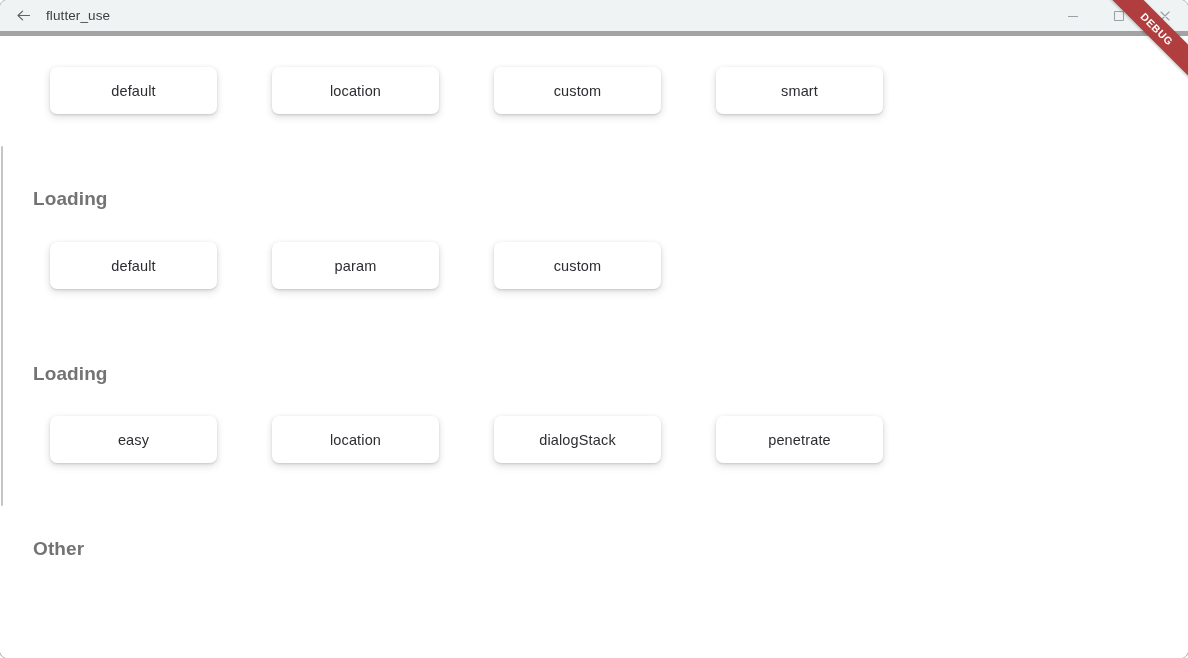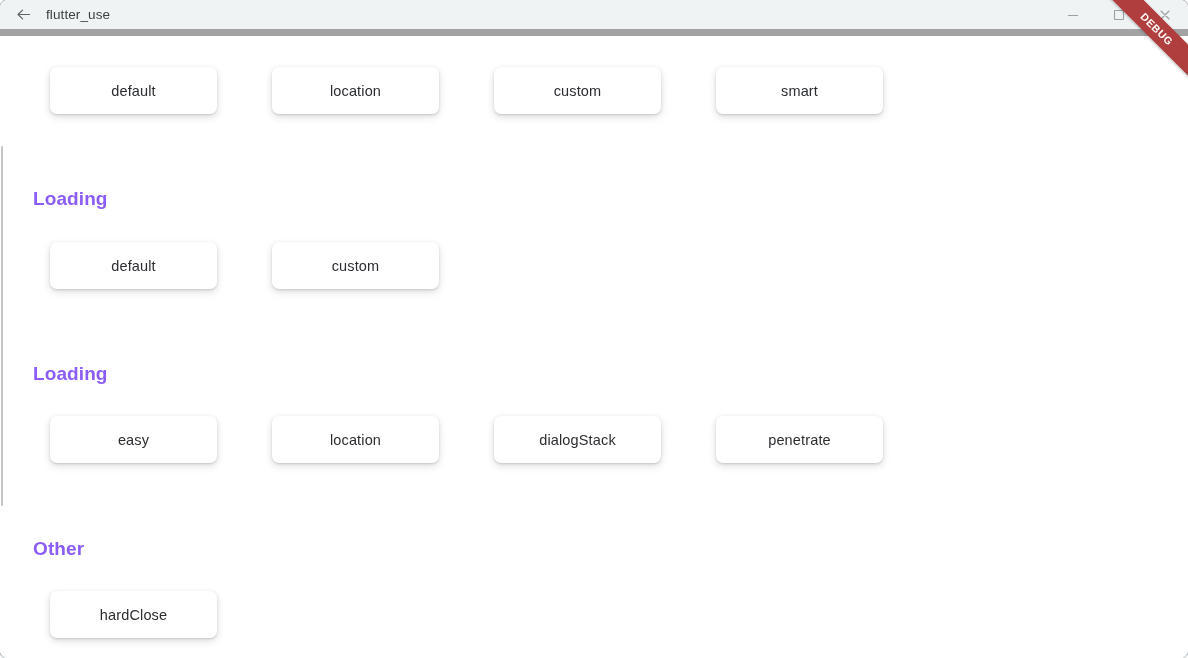--- a/index.html
+++ b/index.html
@@ -36,21 +36,21 @@
     box-shadow: 0 0 0 1px rgba(120,132,138,0.55);
   }
 
   
   .titlebar {
     position: absolute;
     left: 0; top: 0;
     width: 1188px;
     height: 36px;
     background: #f0f3f4;
-    border-bottom: 7px solid #a3a3a3;
+    border-bottom: 5px solid #a3a3a3;
     display: flex;
     align-items: center;
     border-top-left-radius: 8px;
     border-top-right-radius: 8px;
   }
   .tb-back {
     width: 46px;
     height: 36px;
     display: flex;
     align-items: center;
@@ -119,21 +119,21 @@
     background: rgba(60,64,67,0.30);
     border-radius: 2px;
   }
 
   
   .section-heading {
     position: absolute;
     left: 33px;
     font-size: 19px;
     font-weight: bold;
-    color: #8b5cf6;
+    color: #737373;
     letter-spacing: 0.1px;
     white-space: nowrap;
   }
 
   .btn-row {
     position: absolute;
     left: 50px;
     height: 48px;
     display: flex;
     align-items: flex-start;
@@ -234,34 +234,34 @@
         <div class="btn-row" style="top:31px;">
           <button class="mbtn">default</button>
           <button class="mbtn">location</button>
           <button class="mbtn">custom</button>
           <button class="mbtn">smart</button>
         </div>
 
         <div class="section-heading" style="top:152px;">Loading</div>
         <div class="btn-row" style="top:206px;">
           <button class="mbtn">default</button>
+          <button class="mbtn">param</button>
           <button class="mbtn">custom</button>
         </div>
 
         <div class="section-heading" style="top:327px;">Loading</div>
         <div class="btn-row" style="top:380px;">
           <button class="mbtn">easy</button>
           <button class="mbtn">location</button>
           <button class="mbtn">dialogStack</button>
           <button class="mbtn">penetrate</button>
         </div>
 
         <div class="section-heading" style="top:502px;">Other</div>
         <div class="btn-row" style="top:555px;">
-          <button class="mbtn">hardClose</button>
         </div>
 
       </div>
     </div>
 
     <div class="debug-ribbon">DEBUG</div>
 
   </div>
 </div>
 

